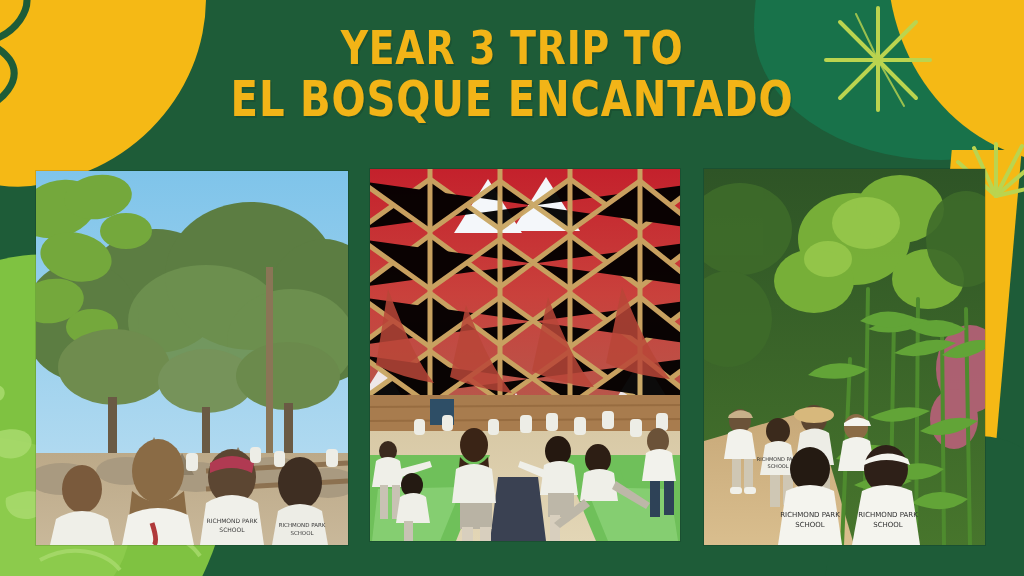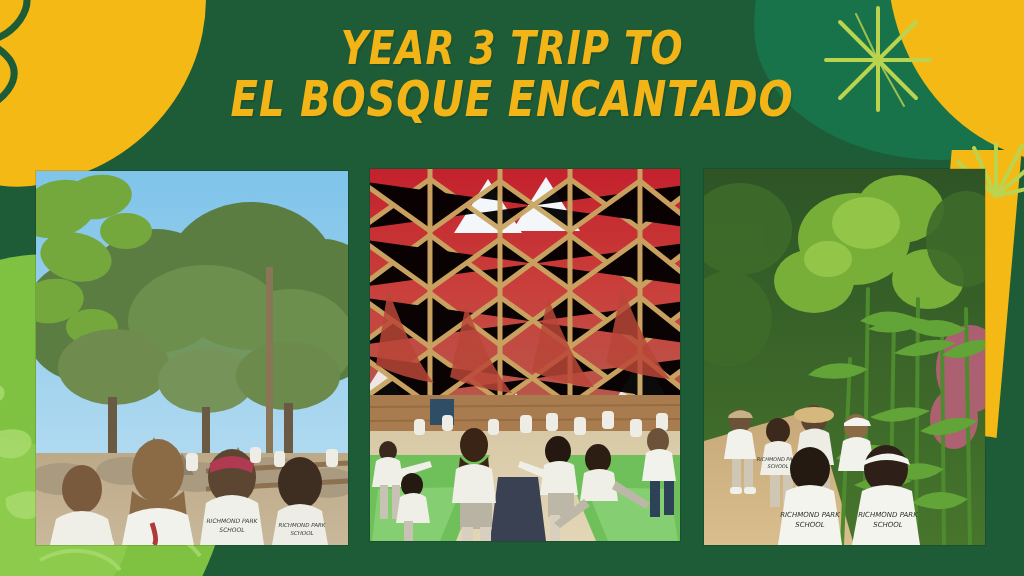--- a/index.html
+++ b/index.html
@@ -4,21 +4,20 @@
 <style>
   html,body{margin:0;padding:0;}
   body{
     width:1024px;height:576px;overflow:hidden;
     font-family:"Liberation Sans",sans-serif;
     background:#1E5C38;
   }
   #slide{
     position:relative;width:1024px;height:576px;overflow:hidden;
     background:#1E5C38;
-    font-style:italic;
   }
 
   
   .deco{position:absolute;pointer-events:none;}
 
   
   .blob-tl{
     left:-120px;top:-150px;width:330px;height:330px;
     background:#F5B915;
     border-radius:52% 48% 60% 40% / 55% 45% 58% 42%;

